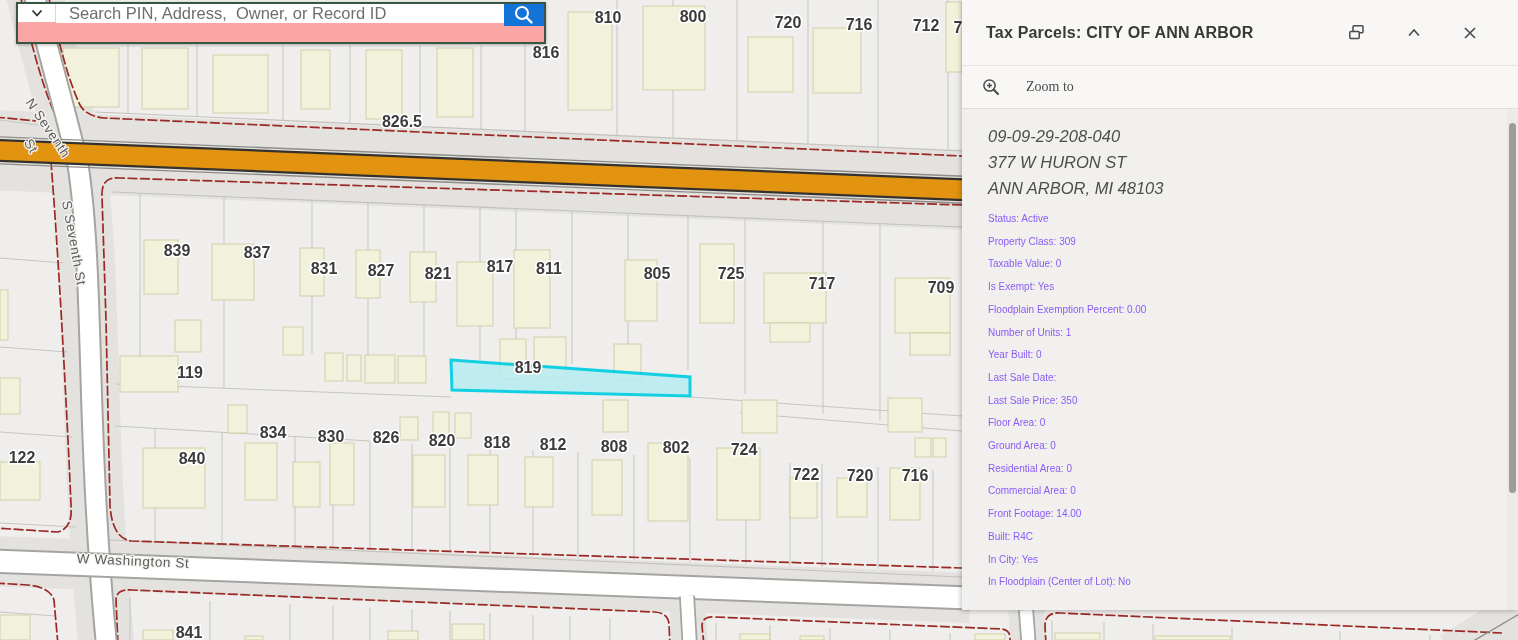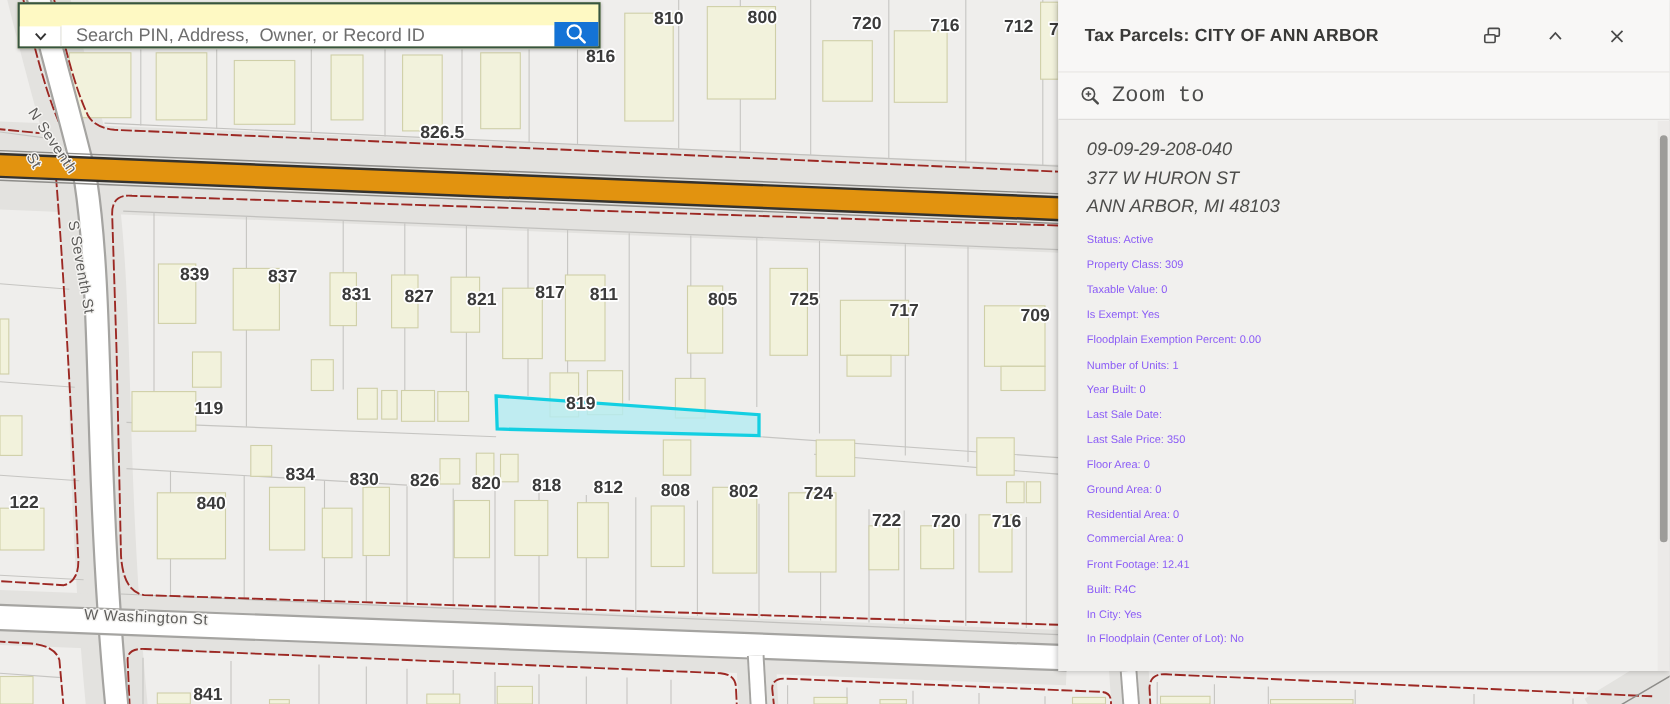--- a/index.html
+++ b/index.html
@@ -32,43 +32,43 @@
   .huron-casing{stroke:#34322e;stroke-width:23;fill:none}
   .huron-fill{stroke:var(--huron-orange);stroke-width:18.5;fill:none}
   .sel-parcel{fill:var(--selection-fill);fill-opacity:.82;stroke:var(--selection-cyan);stroke-width:3}
   text.maplabel{text-anchor:middle;dominant-baseline:central}
   text.maplabel.house{font-family:"Liberation Sans",sans-serif;font-size:16px;font-weight:700;fill:#3b3b3b;
     paint-order:stroke;stroke:#ffffff;stroke-width:3.2px;stroke-linejoin:round}
   text.maplabel.street{font-family:"Liberation Sans",sans-serif;font-size:13.5px;font-weight:400;fill:#5d5c5a;
     letter-spacing:.6px;paint-order:stroke;stroke:#f5f4f2;stroke-width:2.6px;stroke-linejoin:round}
 
   
-  .search-widget{position:absolute;left:16px;top:2px;width:530px;height:42px;display:flex;align-items:flex-end;
-    background:#fef9c3;border:2px solid var(--search-border-green);box-shadow:0 1px 3px rgba(0,0,0,.28)}
+  .search-widget{position:absolute;left:16px;top:2px;width:530px;height:42px;display:flex;align-items:flex-start;
+    background:#fca5a5;border:2px solid var(--search-border-green);box-shadow:0 1px 3px rgba(0,0,0,.28)}
   .search-dd{width:38px;border:none;background:#fff;border-right:1px solid #d8d8d6;display:flex;
     align-items:center;justify-content:center;cursor:pointer;padding:0}
   .search-input{flex:1;border:none;outline:none;padding:0 13px;font-size:16.5px;color:#4a4a4a;
     font-family:"Liberation Sans",sans-serif;background:#fff;min-width:0}
   .search-input::placeholder{color:#6e6e6e;opacity:1}
   .search-btn{width:40px;background:var(--accent-blue);border:none;display:flex;align-items:center;
     justify-content:center;cursor:pointer;padding:0}
 
   
   .panel{position:absolute;left:962px;top:0;width:556px;height:610px;background:var(--panel-bg);
     box-shadow:-1px 1px 5px rgba(0,0,0,.25)}
   .panel-header{height:66px;background:var(--header-bg);display:flex;align-items:center;
     padding:0 34px 0 24px;border-bottom:1px solid #e3e2e0}
   .panel-title{flex:1;margin:0;font-size:16px;font-weight:700;color:#393937;letter-spacing:.2px;
     white-space:nowrap;overflow:hidden}
   .header-actions{display:flex;align-items:center;gap:36px;padding-right:4px}
   .icon-btn{background:transparent;border:none;padding:2px;cursor:pointer;display:flex;align-items:center;justify-content:center}
   .panel-actions{height:43px;background:var(--header-bg);display:flex;align-items:center;
     padding:0 20px;border-bottom:1px solid #dcdbd9}
-  .zoom-to{display:flex;align-items:center;gap:11px;background:transparent;border:none;cursor:pointer;
-    font-family:Liberation Mono, monospace;font-size:20px;color:#4c4c4b;padding:0}
+  .zoom-to{display:flex;align-items:center;gap:26px;background:transparent;border:none;cursor:pointer;
+    font-family:Liberation Serif, serif;font-size:14px;color:#4c4c4b;padding:0}
   .panel-body{padding:14px 28px 0 26px;color:#4d4d4b}
   .address{font-style:italic;font-size:16.5px;line-height:26px;color:#4d4d4b}
   .fields{margin-top:7px;font-size:10px;line-height:22.7px;color:#8b5cf6}
   .sb-track{position:absolute;right:0;top:110px;bottom:0;width:11px;background:#eceae8}
   .sb-thumb{position:absolute;right:2px;top:13px;width:7px;height:370px;background:#9d9c99;border-radius:4px;cursor:pointer}
 </style>
 </head>
 <body>
 
 <div class="stage">
@@ -304,21 +304,21 @@
           <div>Is Exempt: Yes</div>
           <div>Floodplain Exemption Percent: 0.00</div>
           <div>Number of Units: 1</div>
           <div>Year Built: 0</div>
           <div>Last Sale Date: </div>
           <div>Last Sale Price: 350</div>
           <div>Floor Area: 0</div>
           <div>Ground Area: 0</div>
           <div>Residential Area: 0</div>
           <div>Commercial Area: 0</div>
-          <div>Front Footage: 12.41</div>
+          <div>Front Footage: 14.00</div>
           <div>Built: R4C</div>
           <div>In City: Yes</div>
           <div>In Floodplain (Center of Lot): No</div>
         </div>
     </div>
     <div class="sb-track">
       <div class="sb-thumb"></div>
     </div>
   </div>
 

